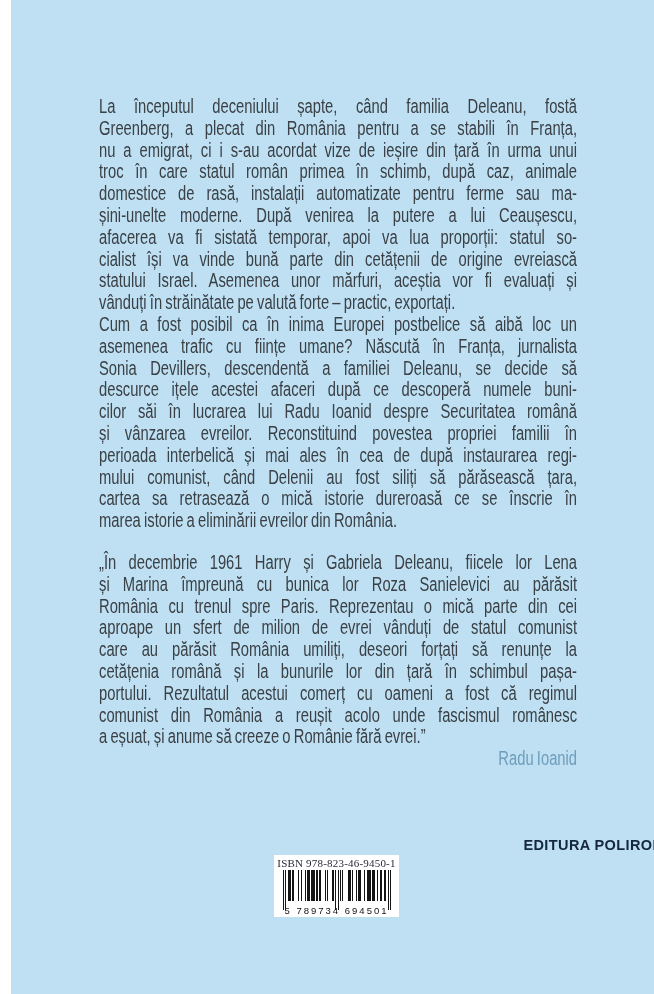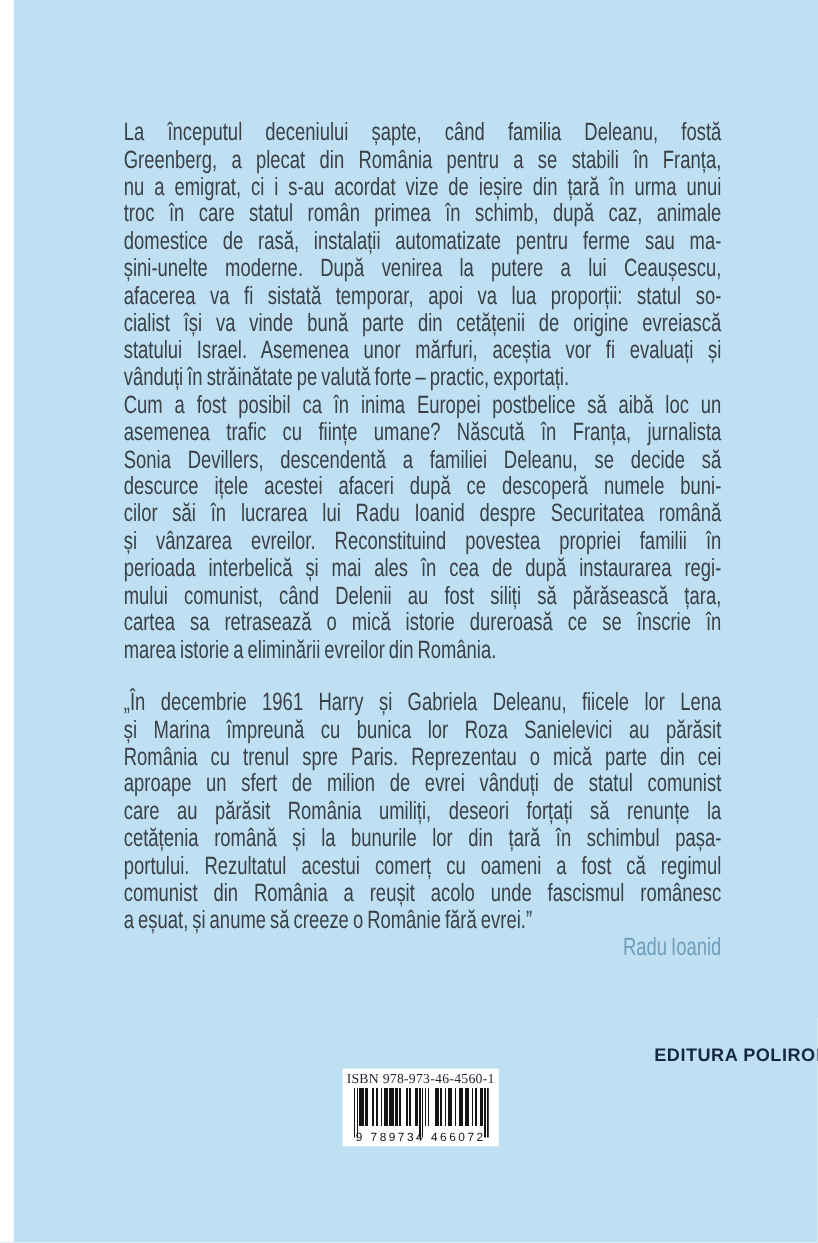--- a/index.html
+++ b/index.html
@@ -103,21 +103,21 @@
         <div class="tline">portului. Rezultatul acestui comerț cu oameni a fost că regimul</div>
         <div class="tline">comunist din România a reușit acolo unde fascismul românesc</div>
         <div class="tline lastline">a eșuat, și anume să creeze o Românie fără evrei.”</div>
       </div>
     <div class="attribution">Radu Ioanid</div>
   </div>
 
   <div class="publisher-name">EDITURA POLIROM</div>
 
   <div class="isbnbox">
-    <div class="isbn-label">ISBN 978-973-46-4560-1</div>
+    <div class="isbn-label">ISBN 978-823-46-9450-1</div>
     <div class="barcode"><svg width="108" height="40" viewBox="0 0 95 40" preserveAspectRatio="none" shape-rendering="crispEdges" fill="var(--barcode-ink,#141414)">
           <rect x="0" y="0" width="1" height="40"></rect>
           <rect x="2" y="0" width="1" height="40"></rect>
           <rect x="4" y="0" width="1" height="31"></rect>
           <rect x="5" y="0" width="1" height="31"></rect>
           <rect x="6" y="0" width="1" height="31"></rect>
           <rect x="8" y="0" width="1" height="31"></rect>
           <rect x="9" y="0" width="1" height="31"></rect>
           <rect x="13" y="0" width="1" height="31"></rect>
           <rect x="16" y="0" width="1" height="31"></rect>
@@ -155,18 +155,18 @@
           <rect x="79" y="0" width="1" height="31"></rect>
           <rect x="80" y="0" width="1" height="31"></rect>
           <rect x="83" y="0" width="1" height="31"></rect>
           <rect x="85" y="0" width="1" height="31"></rect>
           <rect x="86" y="0" width="1" height="31"></rect>
           <rect x="89" y="0" width="1" height="31"></rect>
           <rect x="90" y="0" width="1" height="31"></rect>
           <rect x="92" y="0" width="1" height="40"></rect>
           <rect x="94" y="0" width="1" height="40"></rect>
         </svg></div>
-    <div class="barcode-caption">9 789734 466072</div>
+    <div class="barcode-caption">5 789734 694501</div>
   </div>
 
 
 
 </div>
 
 </body></html>

